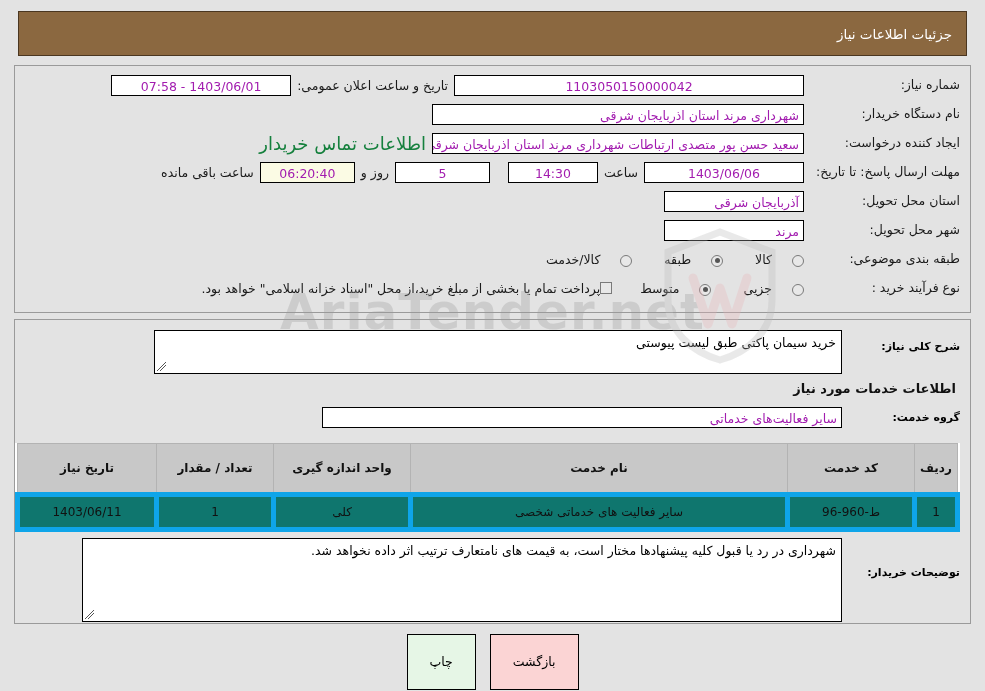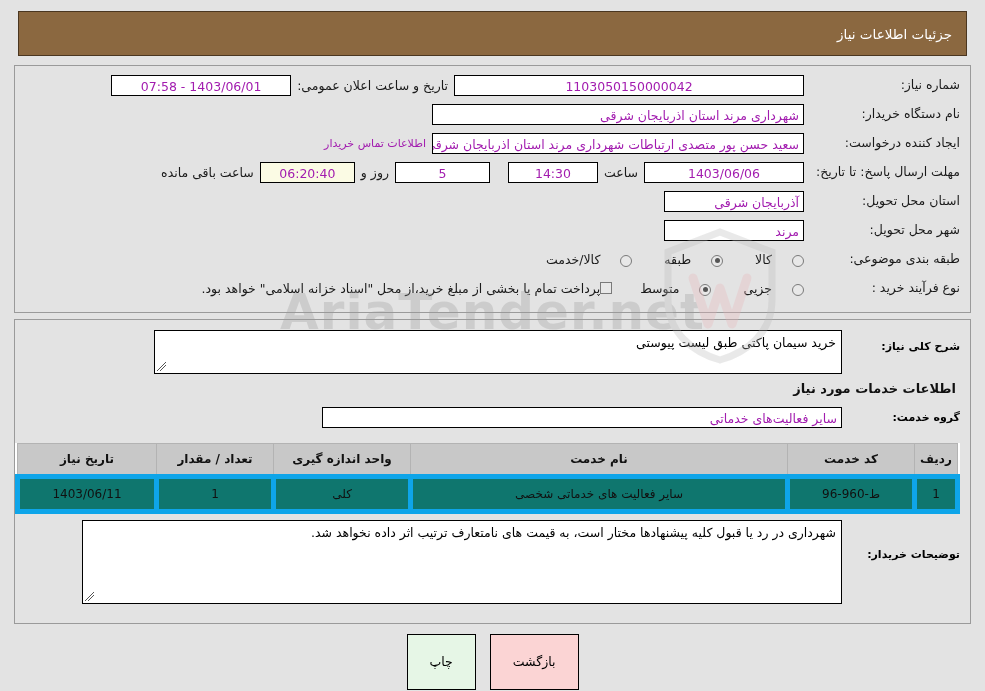--- a/index.html
+++ b/index.html
@@ -100,22 +100,22 @@
   .w-group     { width: 520px; }
 
   .inline-lbl {
     font-size: 12.5px;
     color: #1a1a1a;
     padding: 0 6px;
     white-space: nowrap;
   }
 
   .blue-link {
-    color: #a21caf;
-    font-size: 11px;
+    color: #15803d;
+    font-size: 18px;
     white-space: nowrap;
     padding: 0 6px;
     cursor: pointer;
   }
 
   
   .radio-group {
     display: flex;
     align-items: center;
     gap: 4px;
@@ -201,21 +201,21 @@
     background: #fff;
   }
   table.grid th {
     background: #c8c8c8;
     border: 1px solid #b3b3b3;
     font-size: 12px;
     font-weight: bold;
     color: #111;
     height: 26px;
     text-align: center;
-    padding: 2px 3px;
+    padding: 11px 3px;
   }
   table.grid td {
     background: #0f766e;
     border: 5px solid #0ea5e9;
     font-size: 12px;
     color: #111;
     height: 26px;
     text-align: center;
     padding: 2px 3px;
   }

